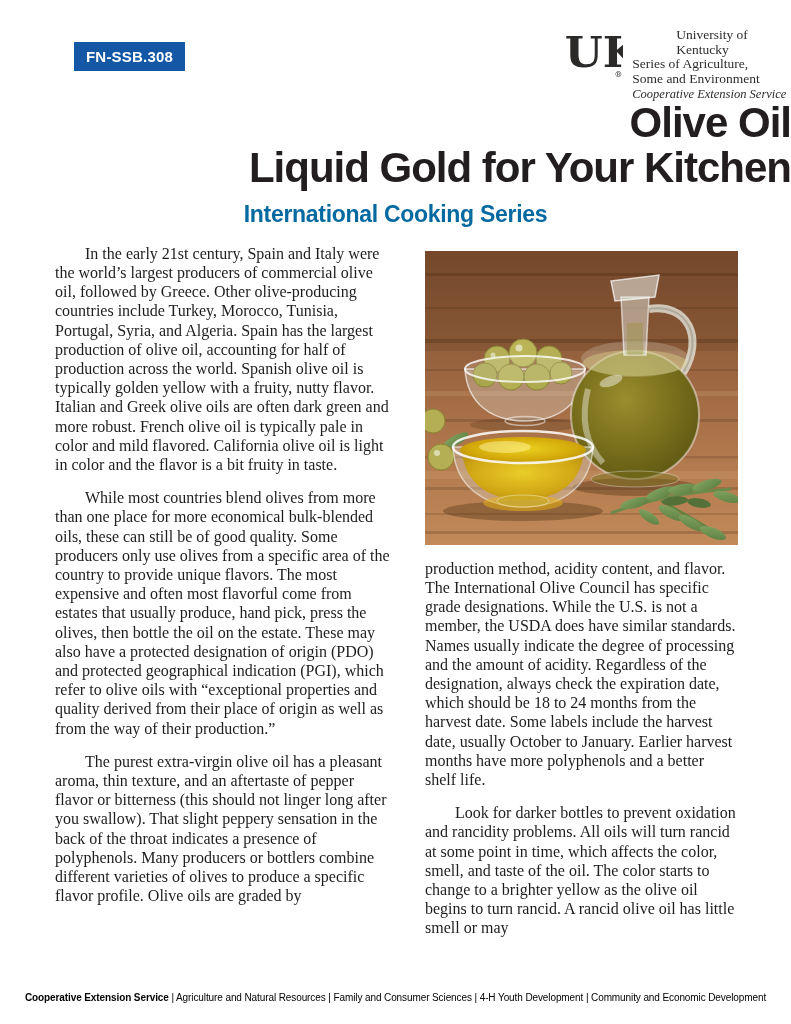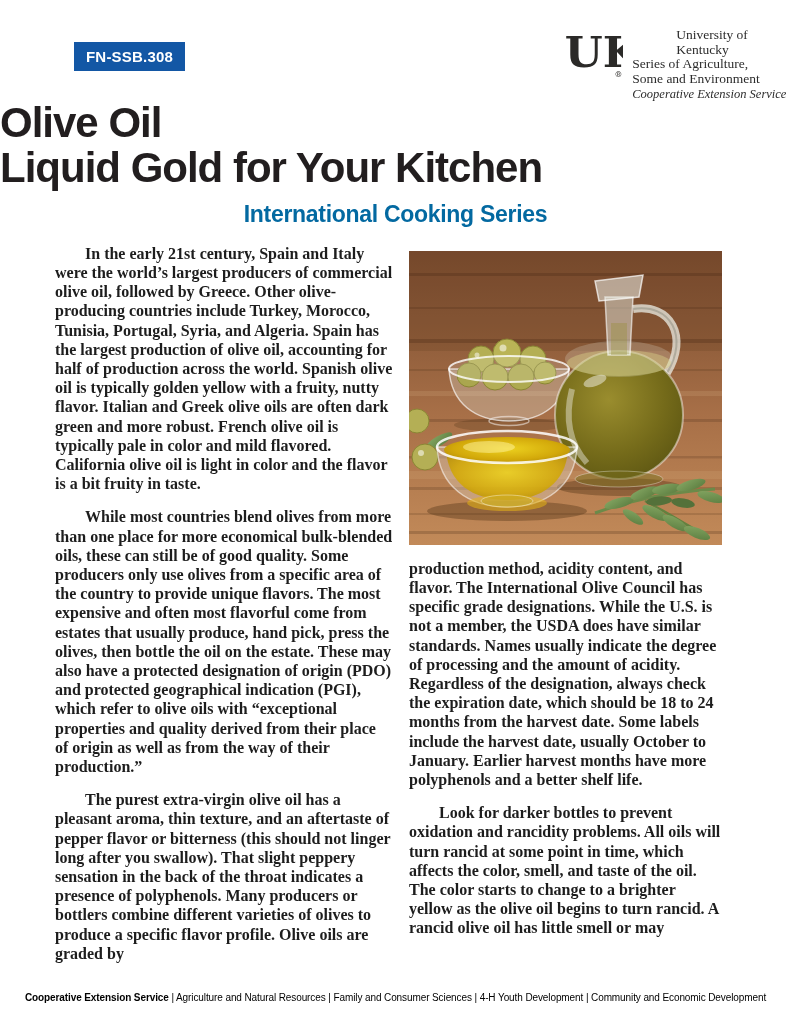--- a/index.html
+++ b/index.html
@@ -13,29 +13,29 @@
     background:#1357a5;color:#fff;font-family:"Liberation Sans",sans-serif;font-weight:bold;
     font-size:15px;display:flex;align-items:center;justify-content:center;padding:0 12px;letter-spacing:.2px;margin-top:10px;
   }
   .logo{position:absolute;left:564px;top:24px;display:flex;align-items:flex-start;gap:9px;}
   .logo-mark{width:64px;height:58px;display:block;}
   .logo-text{font-family:"Liberation Serif",serif;font-size:13.5px;line-height:14.5px;color:#2c2c2c;padding-top:4px;}
   .logo-text .lt-bold{font-weight:normal;margin-left:44px;}
   .logo-text .lt-italic{font-style:italic;font-size:12.5px;padding-top:1px;}
   
   h1{
-    margin:0;padding-top:100px;text-align:left;color:#221e1f;
+    margin:0;padding-top:100px;text-align:right;color:#221e1f;
     font-family:"Liberation Sans",sans-serif;font-weight:800;font-size:42px;line-height:1.08;letter-spacing:-1px;
   }
   h2{
     margin:10px 0 0;text-align:center;color:#0369a1;
     font-family:"Liberation Sans",sans-serif;font-weight:bold;font-size:23px;letter-spacing:-.3px;
   }
   
-  .cols{display:grid;grid-template-columns:338px 313px;column-gap:16px;margin:16px 0 0 55px;font-weight:bold;}
+  .cols{display:grid;grid-template-columns:338px 313px;column-gap:32px;margin:16px 0 0 55px;}
   .cols p{margin:0 0 14px;font-size:16px;line-height:19.2px;}
   .cols p.indent{text-indent:30px;}
   figure.photo{margin:7px 0 14px;width:313px;height:294px;}
   figure.photo svg{display:block;width:313px;height:294px;}
   
   .footer{
     position:absolute;left:0;right:0;top:992px;text-align:center;color:#000;
     font-family:"Liberation Sans",sans-serif;font-size:10px;letter-spacing:-.1px;white-space:nowrap;
   }
   .footer .fb{font-weight:bold;}

